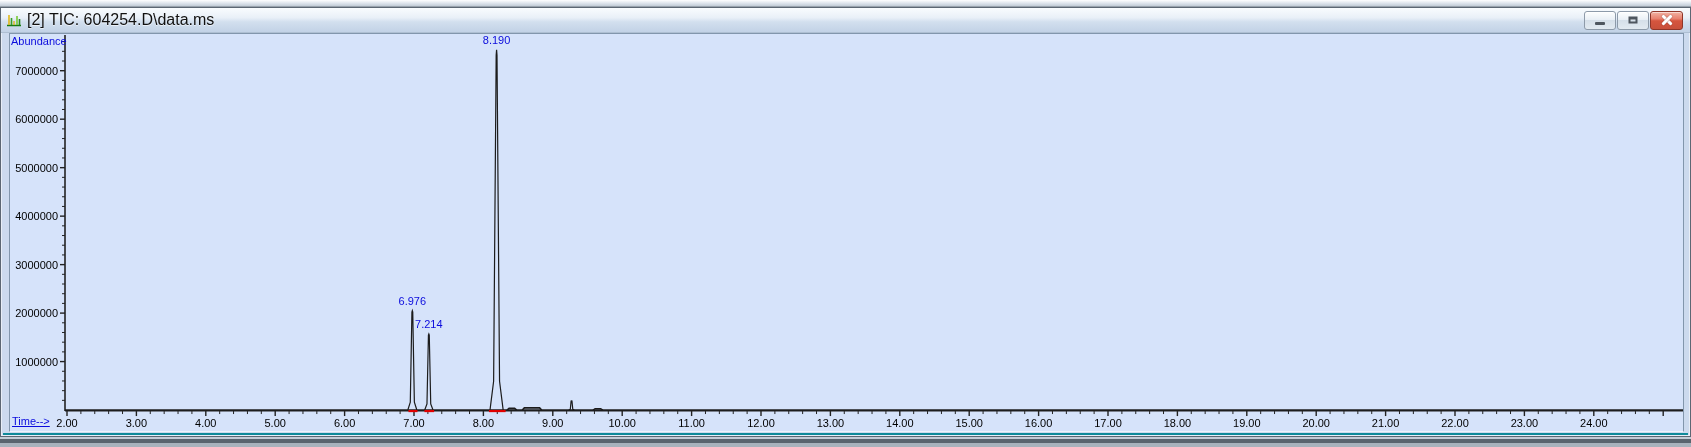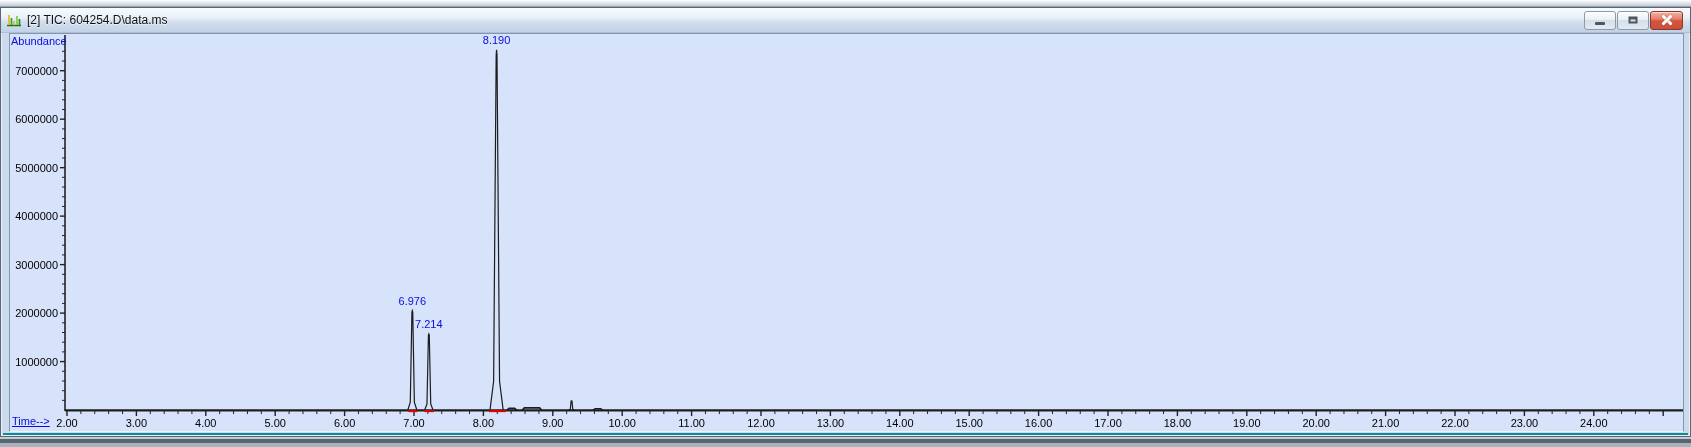--- a/index.html
+++ b/index.html
@@ -14,21 +14,21 @@
              background:linear-gradient(#c2ccd6 0 18%,#5a646e 18% 55%,#a8b2bc 55% 100%);}
   
   .window{position:absolute;top:7px;left:0;right:0;bottom:10px;
           background:#ccdaee;border:1px solid #5c6773;
           box-shadow:inset 0 0 0 1px rgba(255,255,255,.55);}
   .titlebar{position:absolute;top:0;left:0;right:0;height:25px;box-sizing:border-box;
             background:linear-gradient(#f9fcfe 0%,#e9f0f8 40%,#d2dfee 58%,#c2d2e6 100%);
             border-bottom:1px solid #aebfd2;display:flex;align-items:center;
             padding:0 4px 0 5px;}
   .win-icon{width:16px;height:16px;margin-right:5px;flex:0 0 auto;}
-  .win-title{font-size:12px;color:#111;white-space:nowrap;flex:1;
+  .win-title{font-size:16px;color:#111;white-space:nowrap;flex:1;
              text-shadow:0 1px 0 rgba(255,255,255,.6);}
   .win-buttons{display:flex;gap:1px;margin-left:auto;padding-right:3px;}
   .wbtn{width:32px;height:19px;box-sizing:border-box;border:1px solid #8d9aa9;border-radius:3px;
         background:linear-gradient(#fdfefe,#eaf0f6 44%,#d5dfe9 48%,#e2eaf1);
         box-shadow:inset 0 1px 0 #fff;position:relative;cursor:default;}
   .wbtn.close{width:33px;border-color:#8f3528;
         background:linear-gradient(#f2b3a3,#e8816f 40%,#d5553e 52%,#c8503a);
         box-shadow:inset 0 1px 0 rgba(255,255,255,.5);}
   .glyph-min{position:absolute;left:50%;bottom:4px;transform:translateX(-50%);
         width:10px;height:3px;background:#4e565f;border-radius:1px;}

